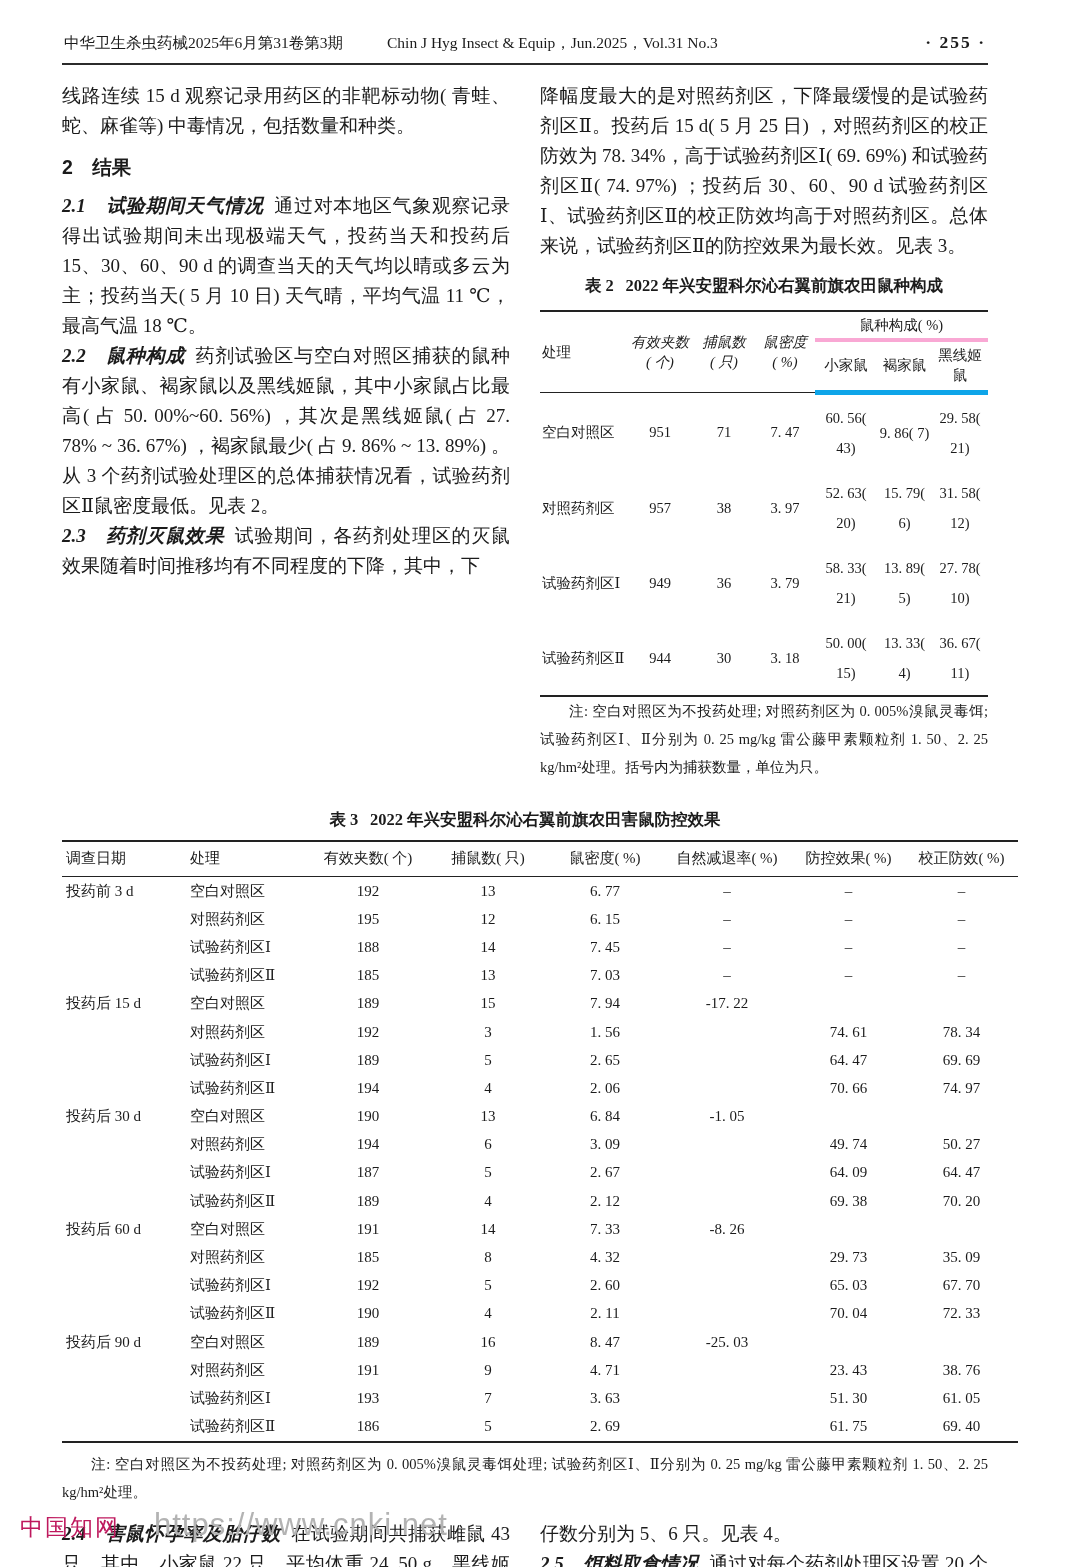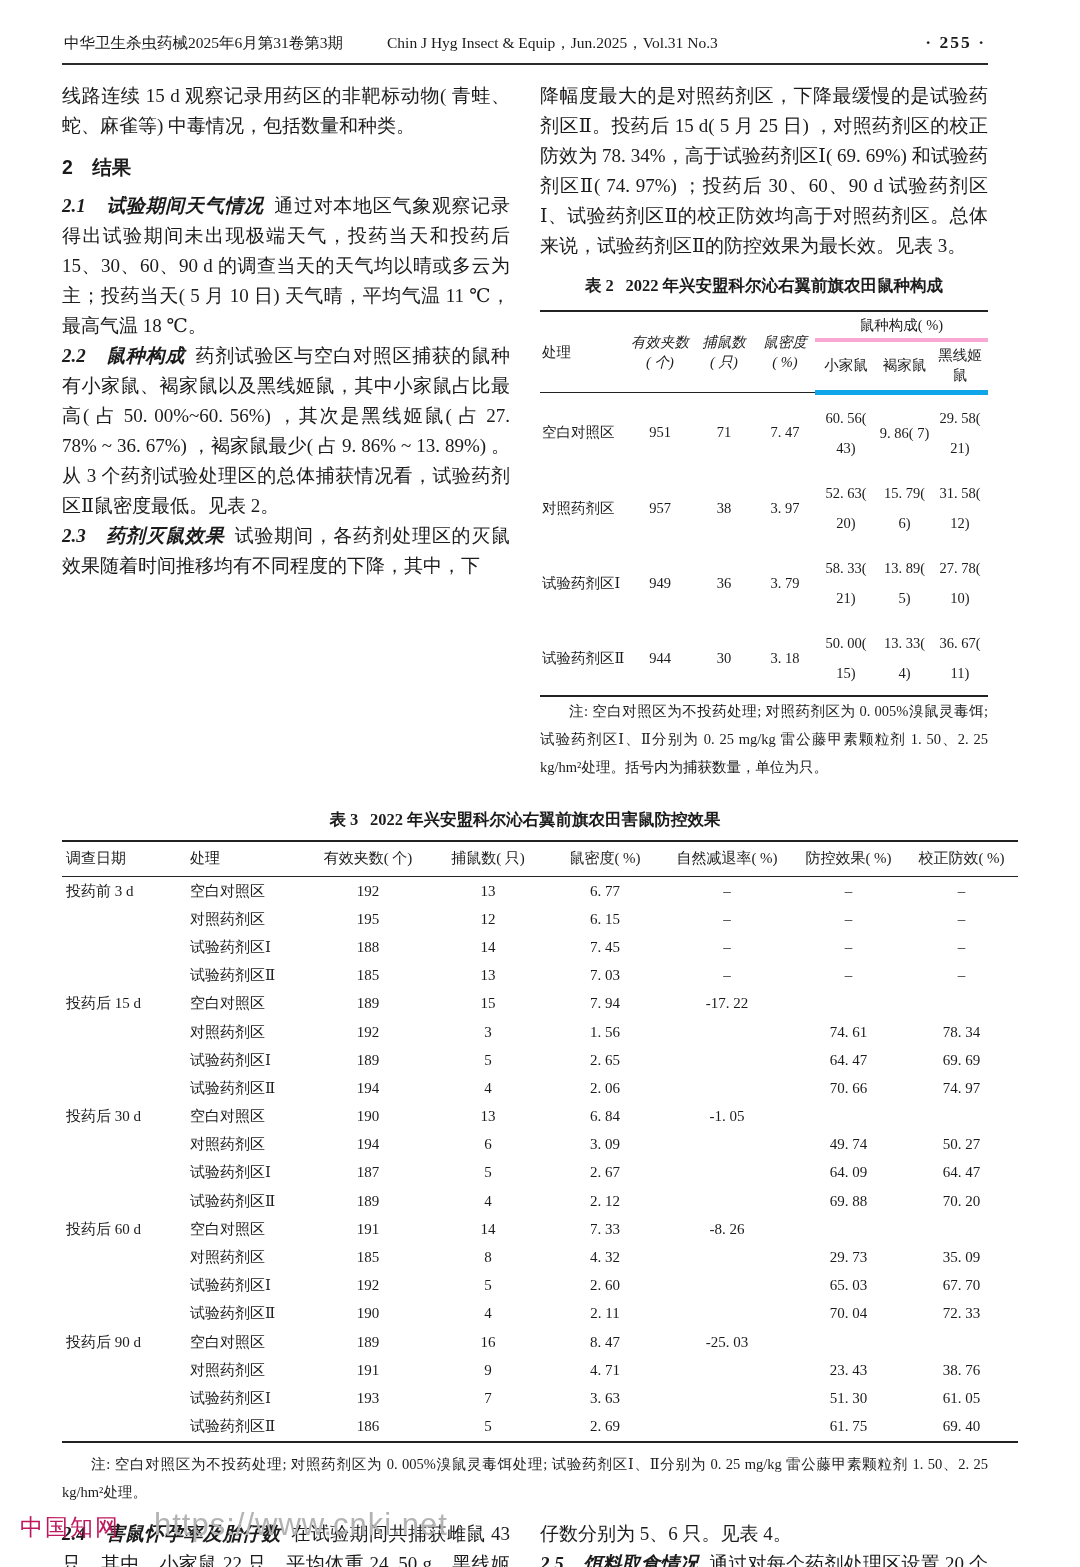--- a/index.html
+++ b/index.html
@@ -301,21 +301,21 @@
               <td>64. 09</td>
               <td>64. 47</td>
             </tr>
             <tr>
               <td class="al"></td>
               <td class="al">试验药剂区Ⅱ</td>
               <td>189</td>
               <td>4</td>
               <td>2. 12</td>
               <td></td>
-              <td>69. 88</td>
+              <td>69. 38</td>
               <td>70. 20</td>
             </tr>
             <tr>
               <td class="al">投药后 60 d</td>
               <td class="al">空白对照区</td>
               <td>191</td>
               <td>14</td>
               <td>7. 33</td>
               <td>-8. 26</td>
               <td></td>

